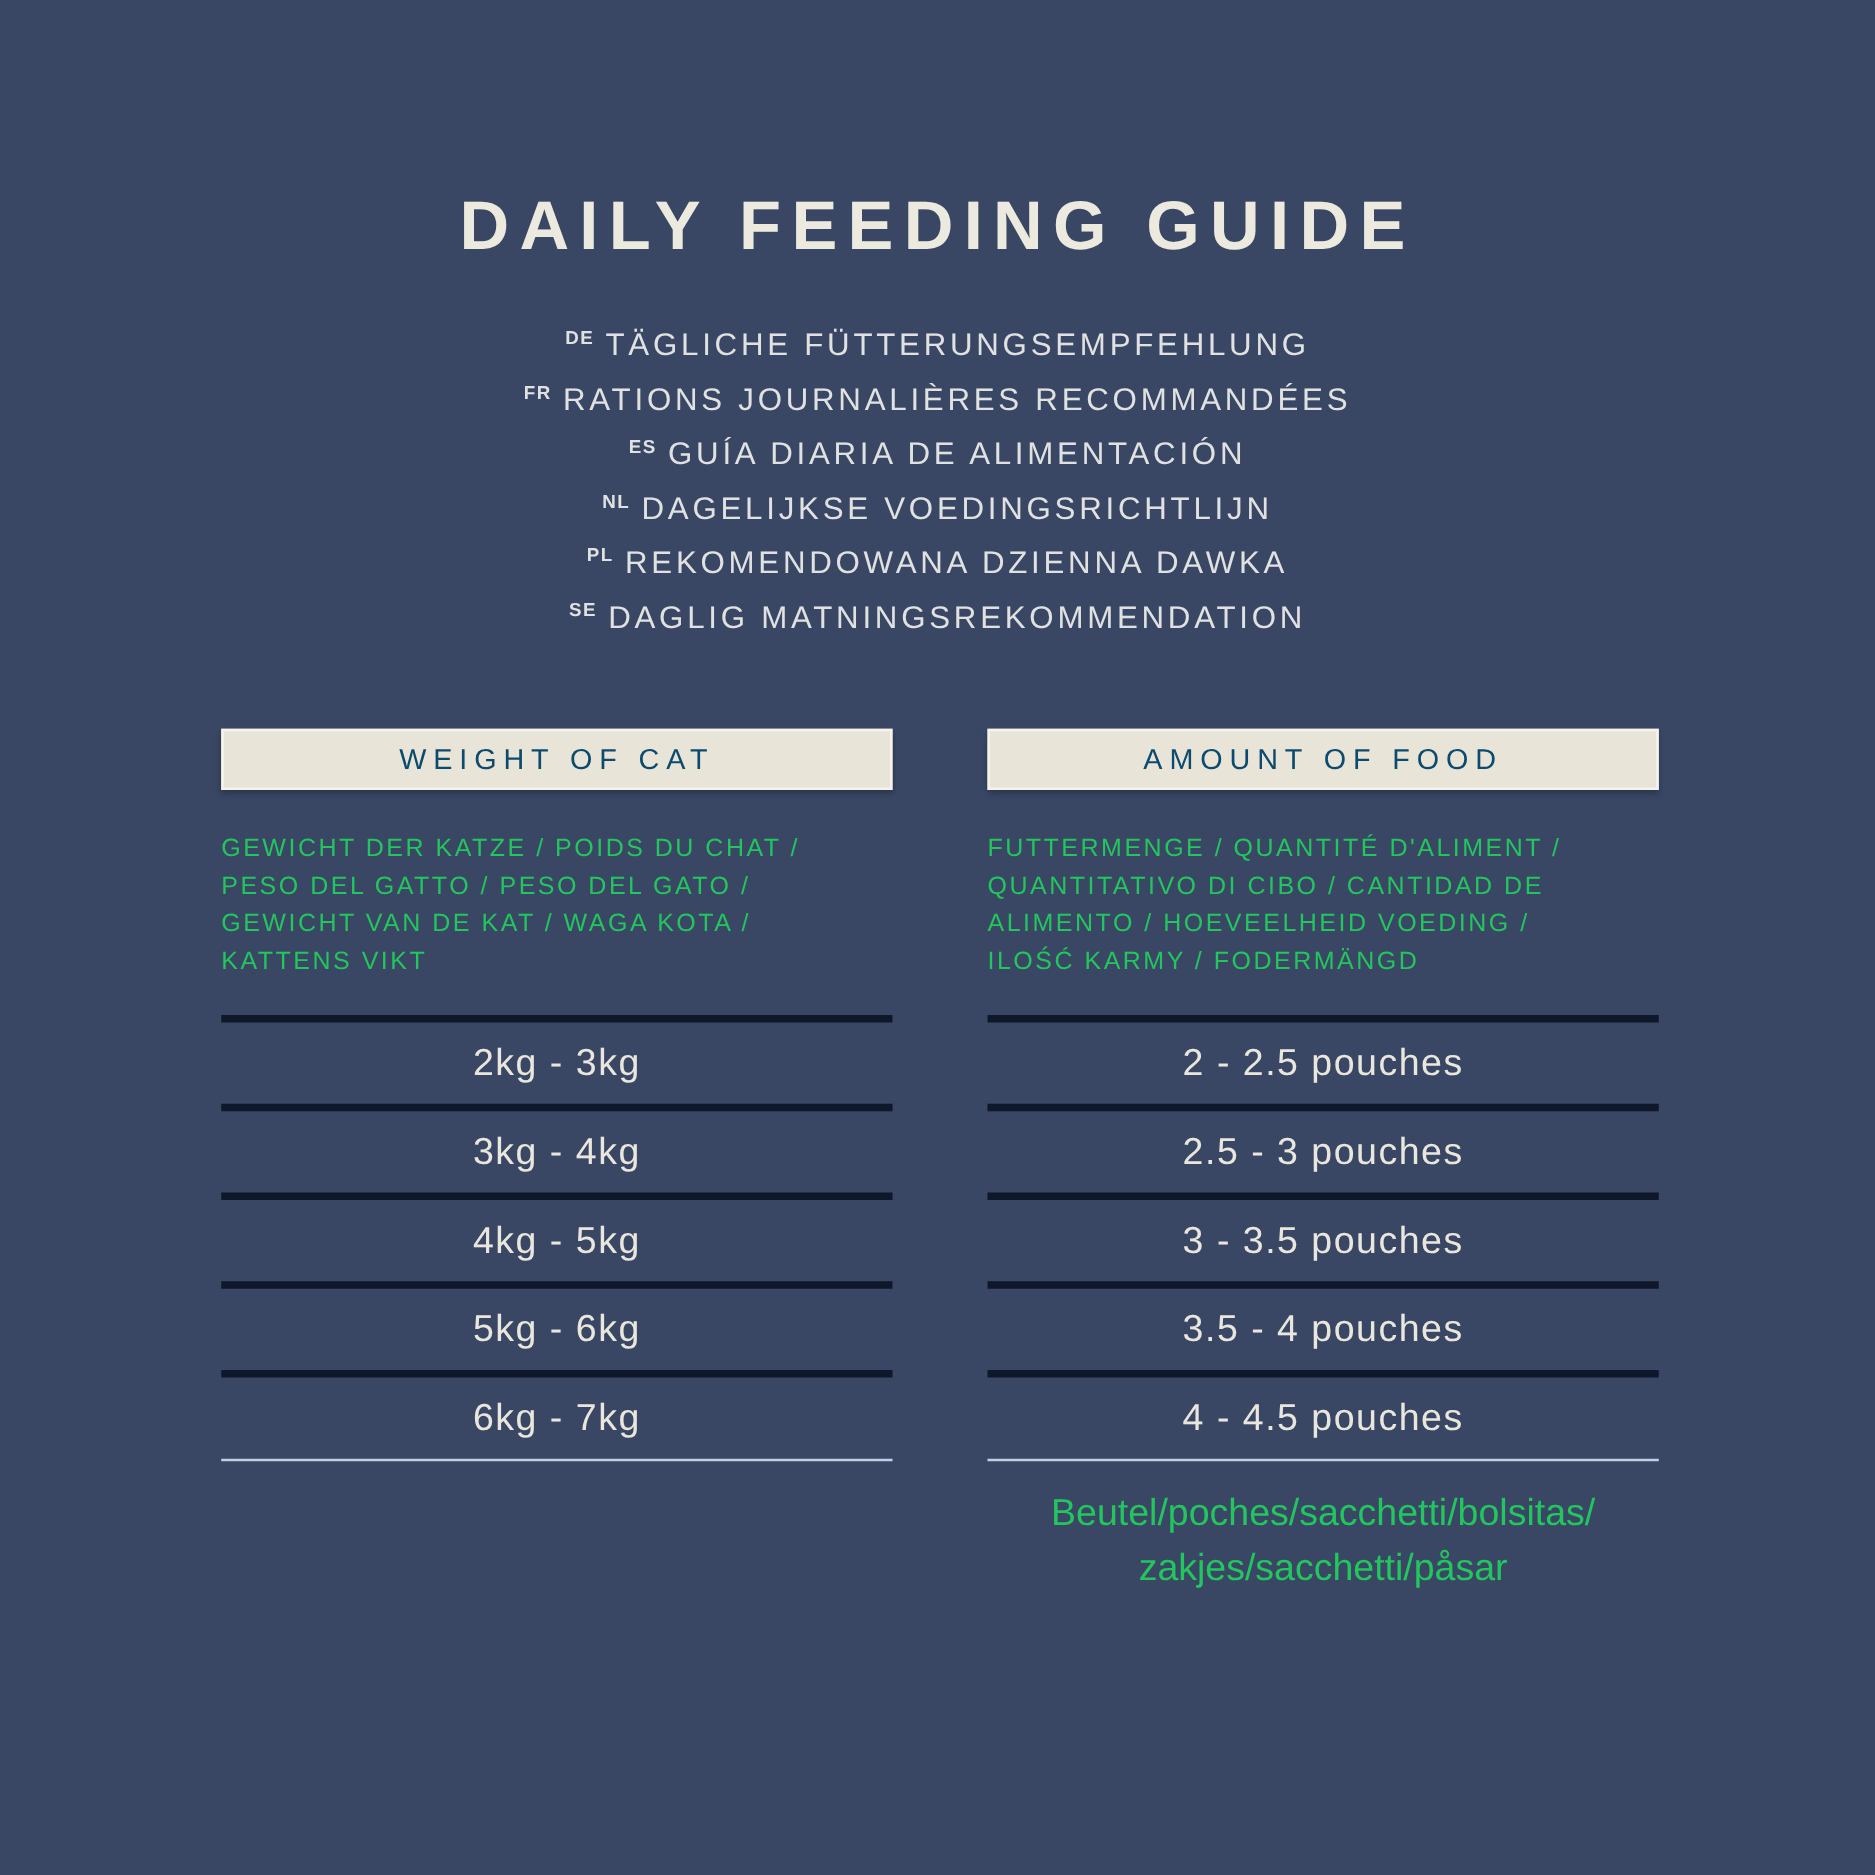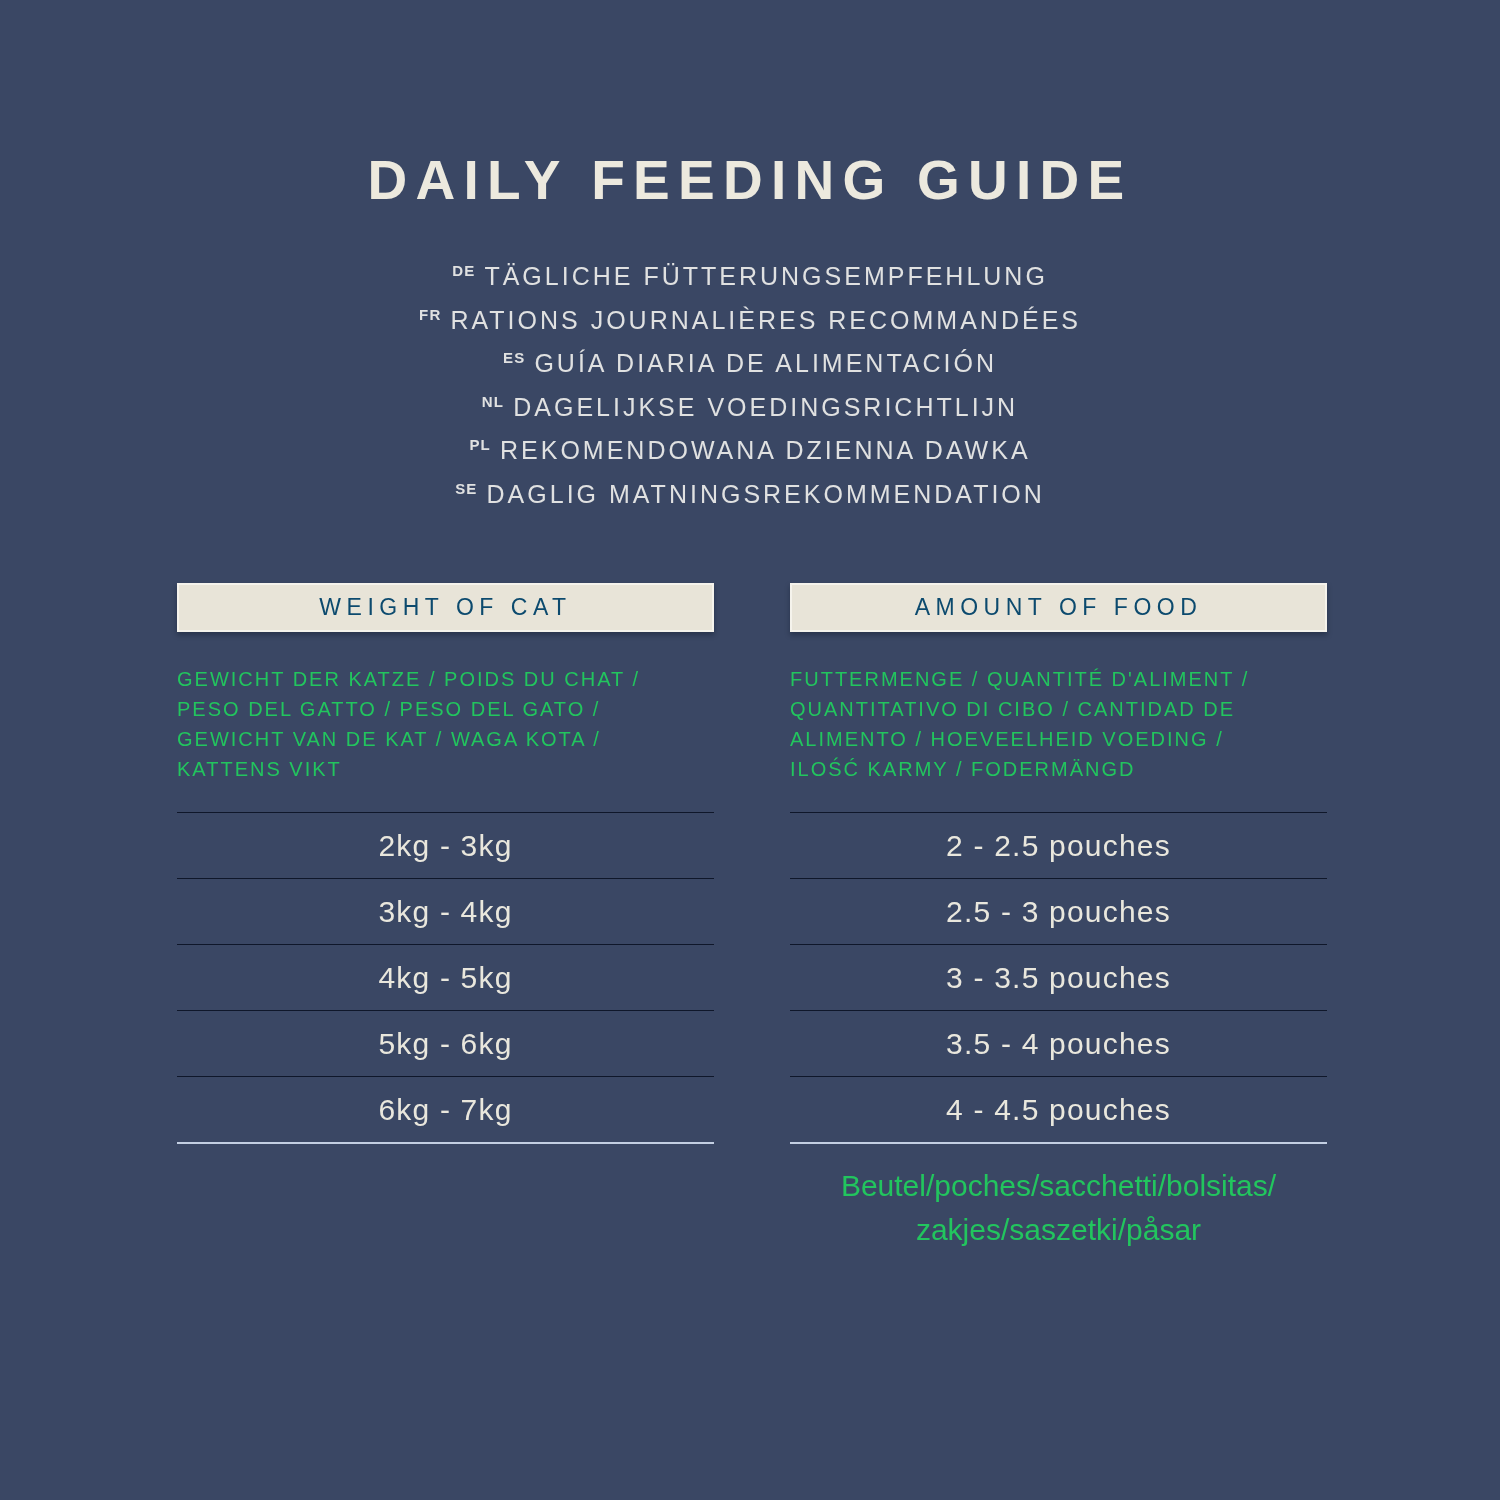--- a/index.html
+++ b/index.html
@@ -77,21 +77,21 @@
     font-size: 20px;
     line-height: 30px;
     letter-spacing: 0.1em;
     color: #22c55e;
   }
   .subheader div { white-space: nowrap; }
 
   .rows { margin-top: 28px; }
   .row {
     height: 65px;
-    border-top: 1px solid #0f172a;
+    border-top: 6px solid #0f172a;
     display: flex;
     align-items: center;
     justify-content: center;
     font-size: 30px;
     letter-spacing: 0.04em;
     color: #e9e7dd;
     white-space: nowrap;
   }
   .row:last-child { border-bottom: 2px solid #c3cfe2; }
 
@@ -151,17 +151,17 @@
     </div>
     <div class="rows">
       <div class="row">2 - 2.5 pouches</div>
       <div class="row">2.5 - 3 pouches</div>
       <div class="row">3 - 3.5 pouches</div>
       <div class="row">3.5 - 4 pouches</div>
       <div class="row">4 - 4.5 pouches</div>
     </div>
     <div class="footnote">
       <div>Beutel/poches/sacchetti/bolsitas/</div>
-      <div>zakjes/saszetki/påsar</div>
+      <div>zakjes/sacchetti/påsar</div>
     </div>
   </div>
 
 </div>
 
 </body></html>

